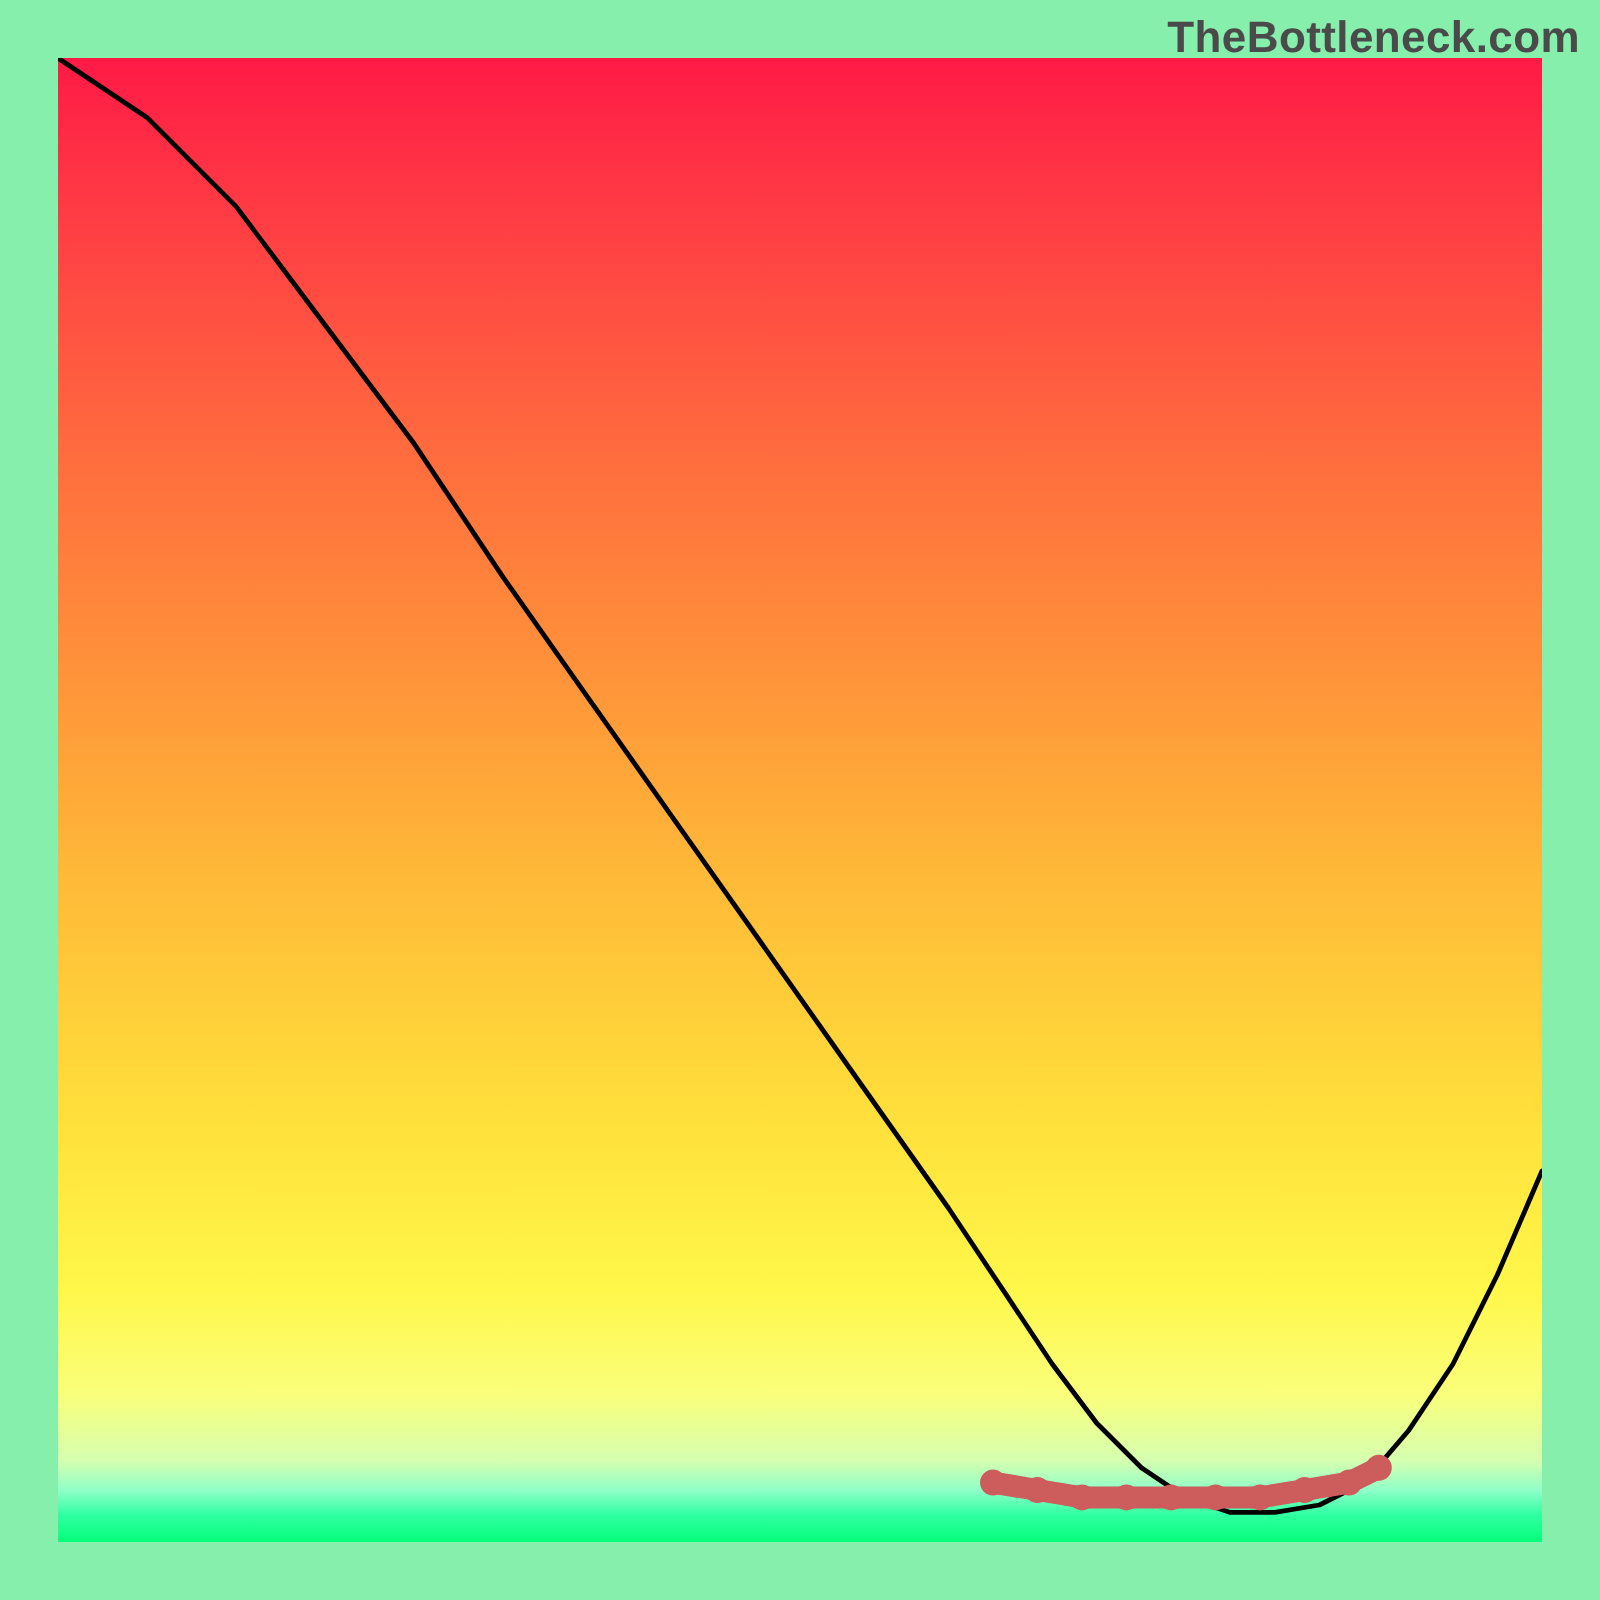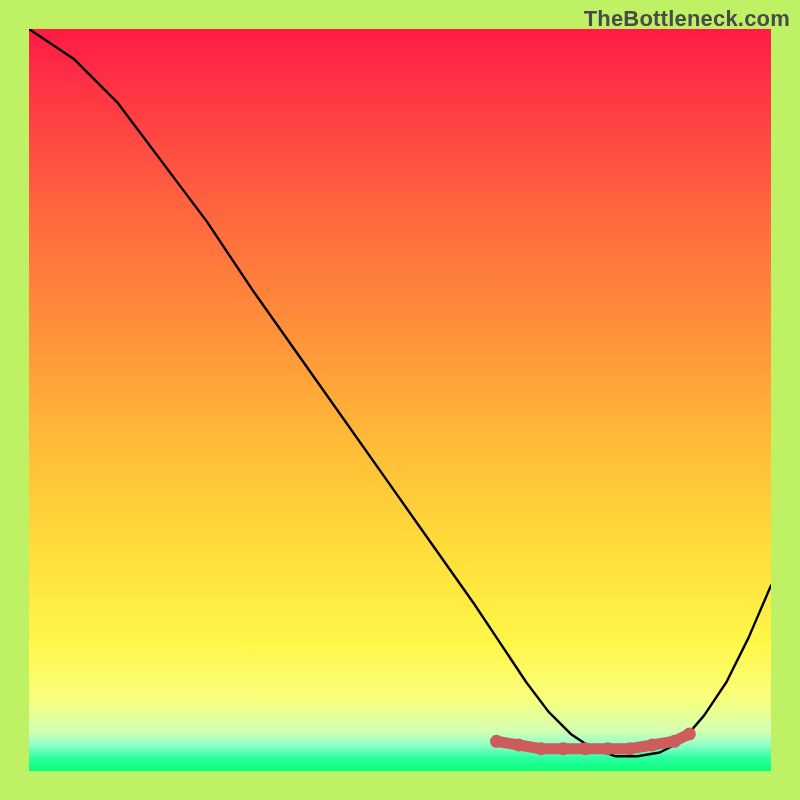--- a/index.html
+++ b/index.html
@@ -8,21 +8,21 @@
     width: 800px;
     height: 800px;
     background: #000;
     overflow: hidden;
     font-family: Arial, Helvetica, sans-serif;
   }
   .stage {
     position: relative;
     width: 800px;
     height: 800px;
-    background: #bef264;
+    background: #86efac;
   }
   .attribution {
     position: absolute;
     top: 6px;
     right: 10px;
     color: #4a4a4a;
     font-size: 22px;
     font-weight: 600;
     letter-spacing: 0.2px;
   }

